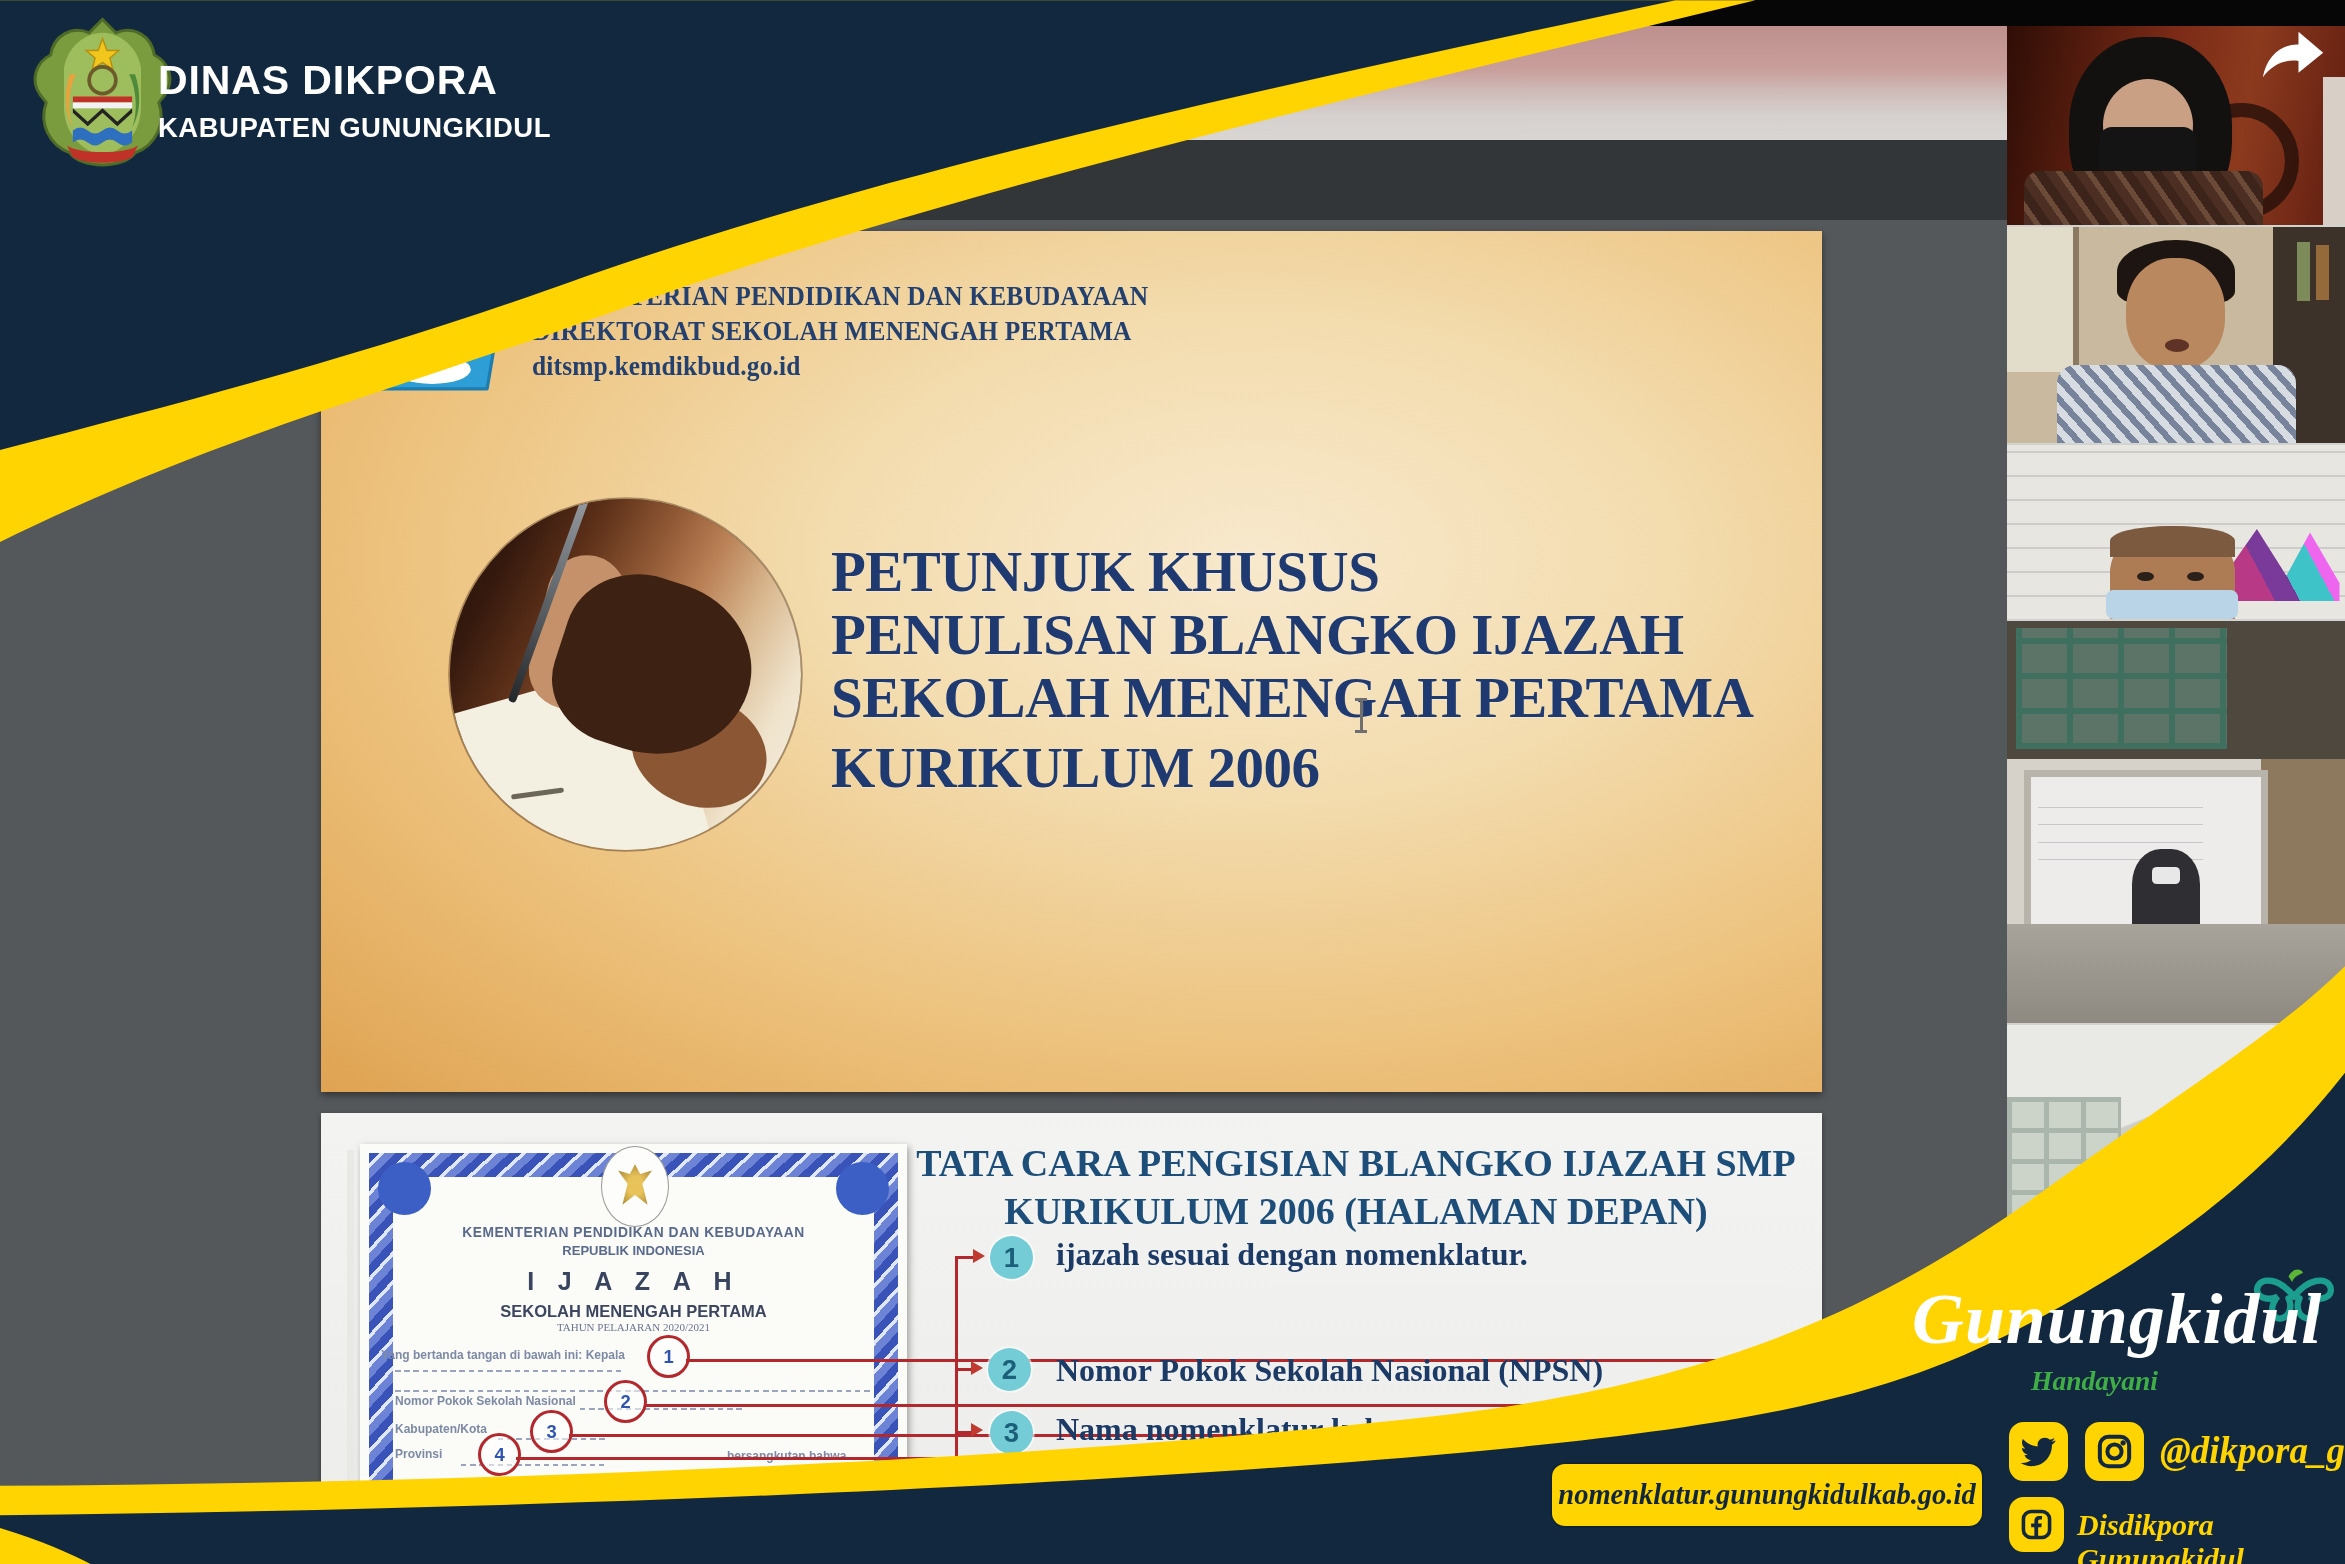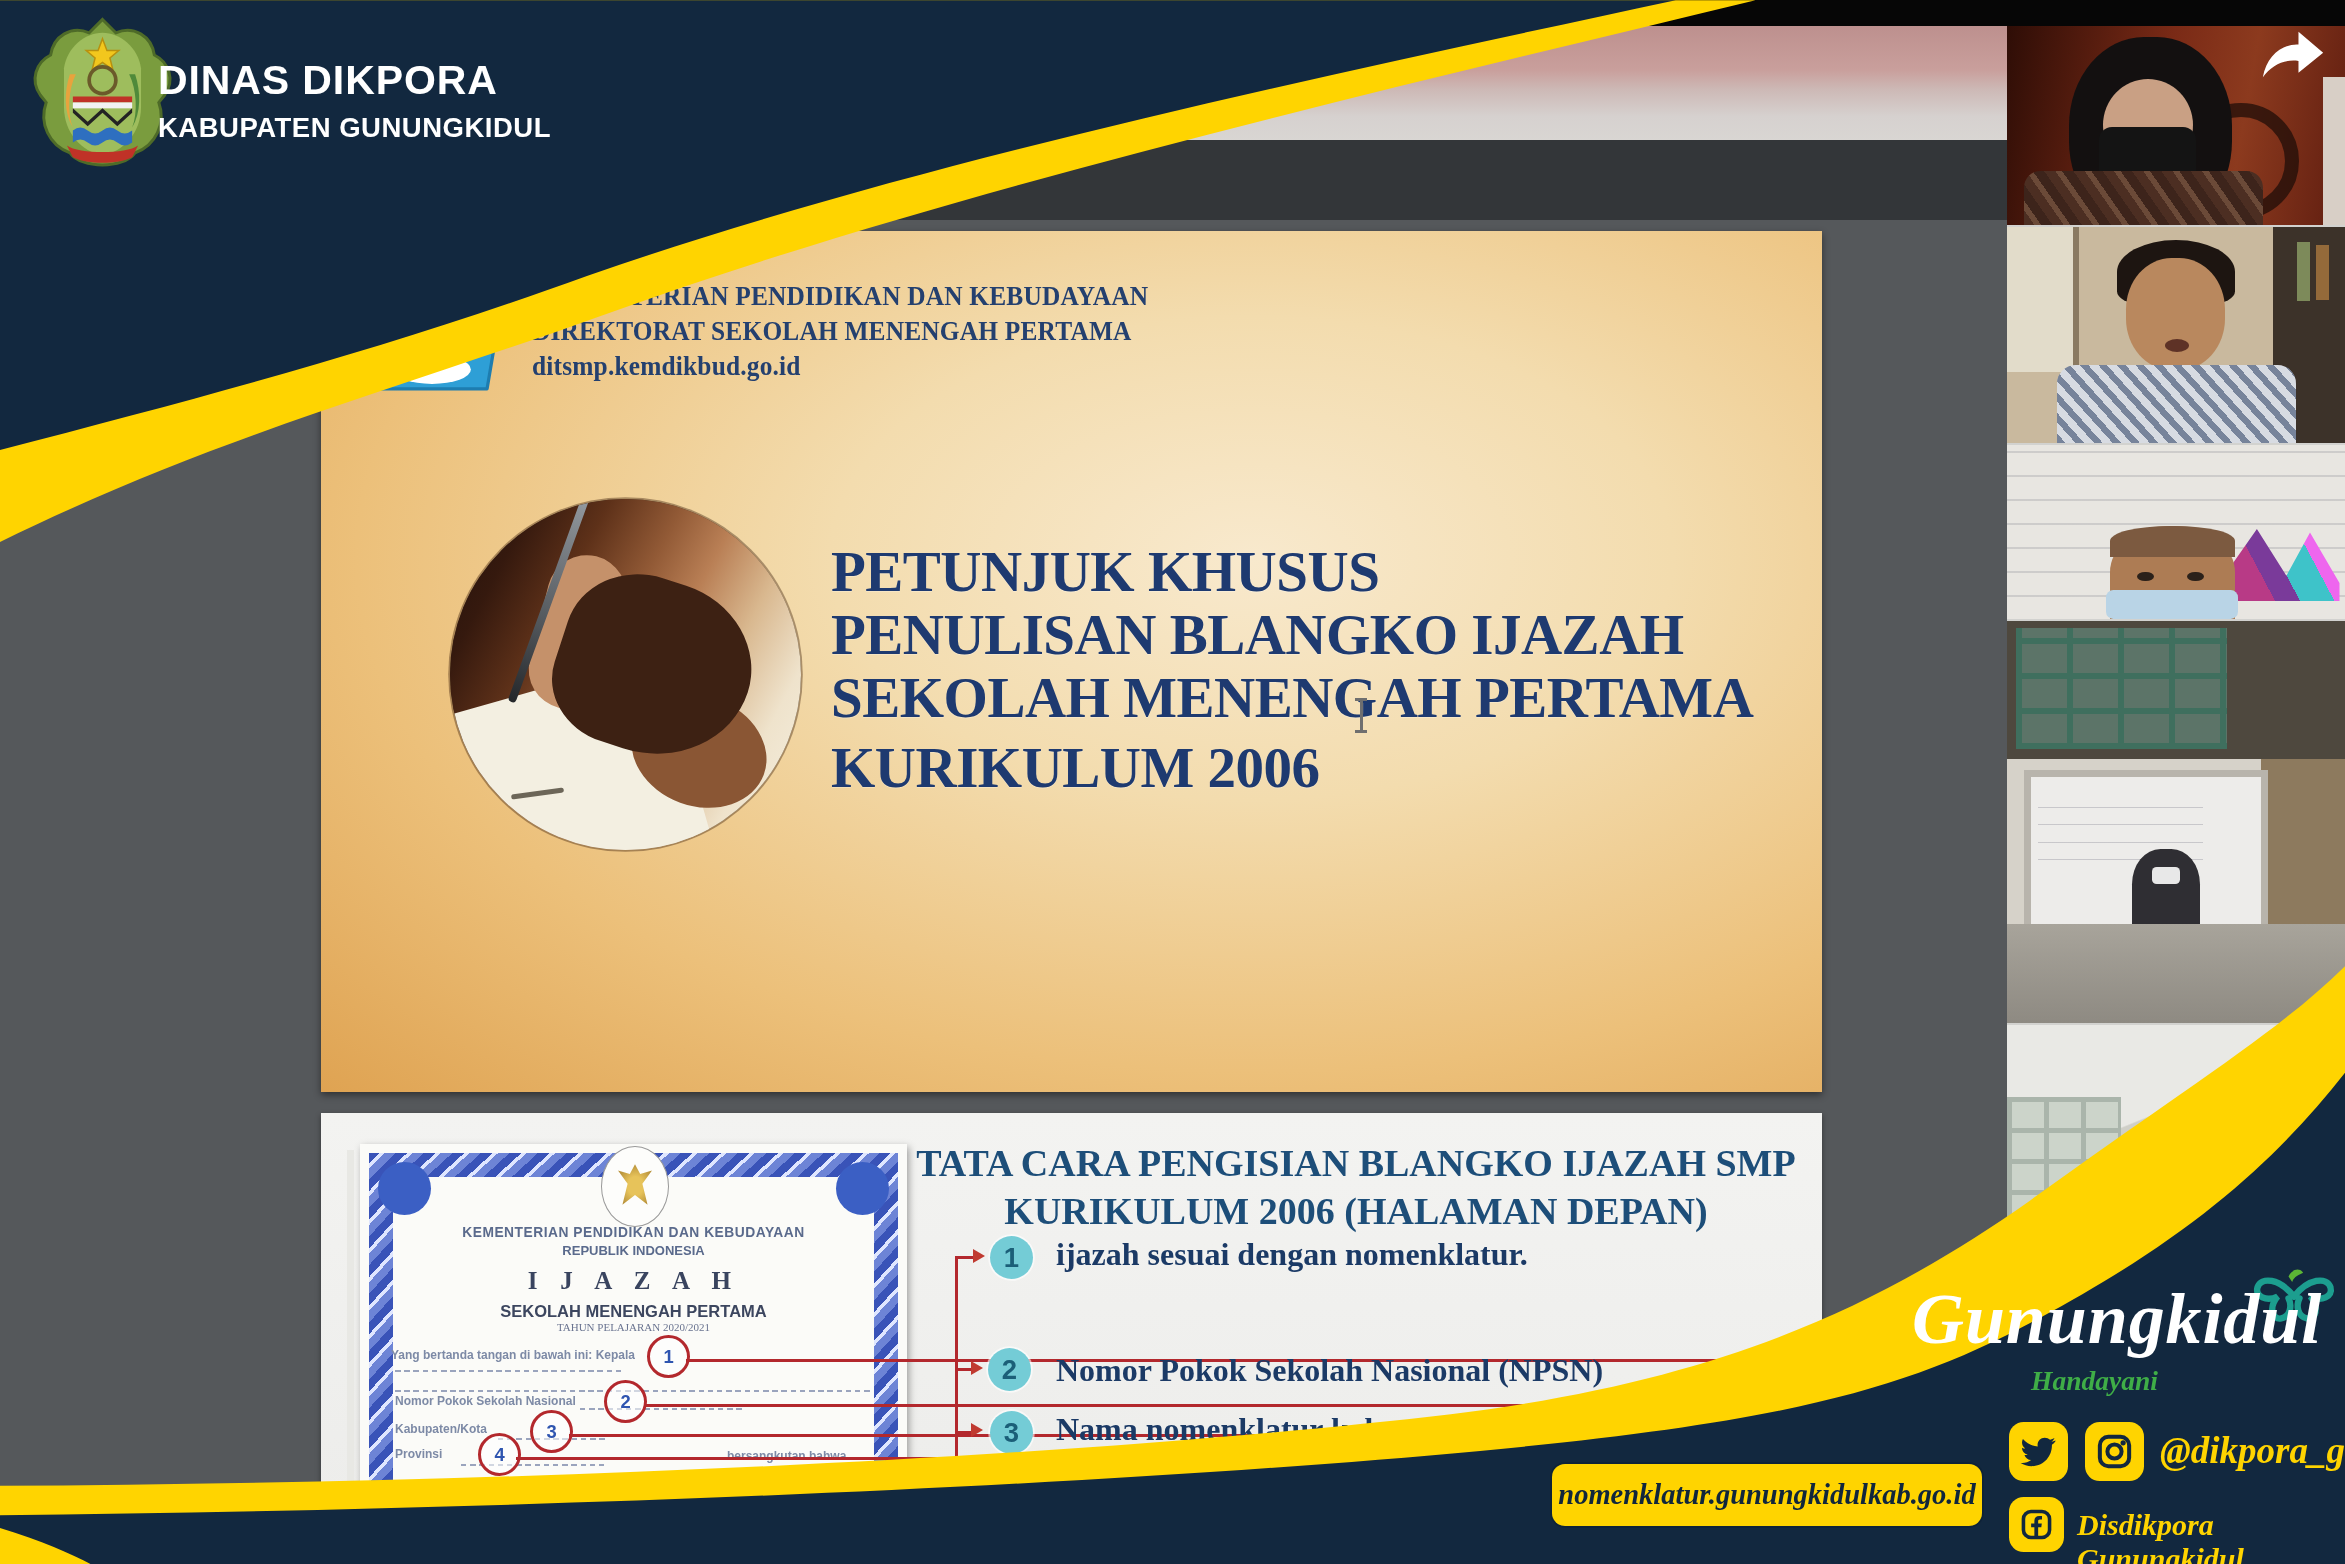--- a/index.html
+++ b/index.html
@@ -95,21 +95,21 @@
   .cert-corner{width:53px;height:53px;border-radius:50%;background:#3b5fc4;}
   .cc-l{left:18.4px;top:18.4px;} .cc-r{right:18.4px;top:18.4px;}
   .garuda-oval{left:241px;top:1.8px;width:66px;height:79px;background:#fdfdfb;border:1.8px solid #999;
                border-radius:50%;display:flex;align-items:center;justify-content:center;}
   .garuda{width:37px;height:44px;background:radial-gradient(#e7c35a 30%,#b9933c 70%);
           clip-path:polygon(50% 0,64% 22%,96% 14%,70% 44%,84% 92%,50% 70%,16% 92%,30% 44%,4% 14%,36% 22%);}
   .cert-h{width:100%;text-align:center;color:#5a6a8c;font-weight:bold;filter:blur(0.3px);}
   .cert-h1{top:81px;font-size:13.8px;letter-spacing:0.5px;}
   .cert-h2{top:99px;font-size:13px;}
   .cert-ij{top:123px;font-size:25px;color:#3b4welcome;color:#39445f;letter-spacing:8.3px;
-           font-family:Liberation Serif, serif;}
+           font-family:Liberation Sans, sans-serif;}
   .cert-sub{top:158px;font-size:16.5px;color:#3c465f;}
   .cert-yr{top:177px;font-size:11px;color:#6a7490;font-weight:normal;font-family:Liberation Serif, serif;}
   .cert-label{position:absolute;color:#7d8aa6;font-size:12px;font-weight:bold;filter:blur(0.3px);white-space:nowrap;}
   .cert-line{position:absolute;height:1.8px;background:repeating-linear-gradient(90deg,#9aa4bd 0 5.5px,transparent 5.5px 9.2px);}
   .cert-mark{position:absolute;width:37px;height:37px;border-radius:50%;border:3.7px solid #b3282d;
              color:#2f55b0;font-weight:bold;font-size:18.4px;display:flex;align-items:center;
              justify-content:center;background:rgba(255,255,255,.55);}
 
   
   .videos{left:2007px;top:26px;width:338px;height:1539px;background:#222;}
@@ -280,21 +280,21 @@
       <div class="abs cert-corner cc-r"></div>
       <div class="abs garuda-oval">
           <div class="garuda"></div>
         </div>
       <div class="abs cert-h cert-h1">KEMENTERIAN PENDIDIKAN DAN KEBUDAYAAN</div>
       <div class="abs cert-h cert-h2">REPUBLIK INDONESIA</div>
       <div class="abs cert-h cert-ij">I J A Z A H</div>
       <div class="abs cert-h cert-sub">SEKOLAH MENENGAH PERTAMA</div>
       <div class="abs cert-h cert-yr">TAHUN PELAJARAN 2020/2021</div>
 
-      <div class="cert-label" style="left:31px;top:204px;">Yang bertanda tangan di bawah ini: Kepala</div>
+      <div class="cert-label" style="left:21px;top:204px;">Yang bertanda tangan di bawah ini: Kepala</div>
       <div class="cert-line" style="left:35px;top:226px;width:230px;"></div>
       <div class="cert-line" style="left:35px;top:246px;width:478px;"></div>
       <div class="cert-label" style="left:35px;top:250px;">Nomor Pokok Sekolah Nasional</div>
       <div class="cert-line" style="left:220px;top:264px;width:165px;"></div>
       <div class="cert-label" style="left:35px;top:278px;">Kabupaten/Kota</div>
       <div class="cert-line" style="left:138px;top:294px;width:110px;"></div>
       <div class="cert-label" style="left:35px;top:303px;">Provinsi</div>
       <div class="cert-line" style="left:101px;top:320px;width:147px;"></div>
       <div class="cert-label" style="left:367px;top:305px;">bersangkutan bahwa</div>
 

